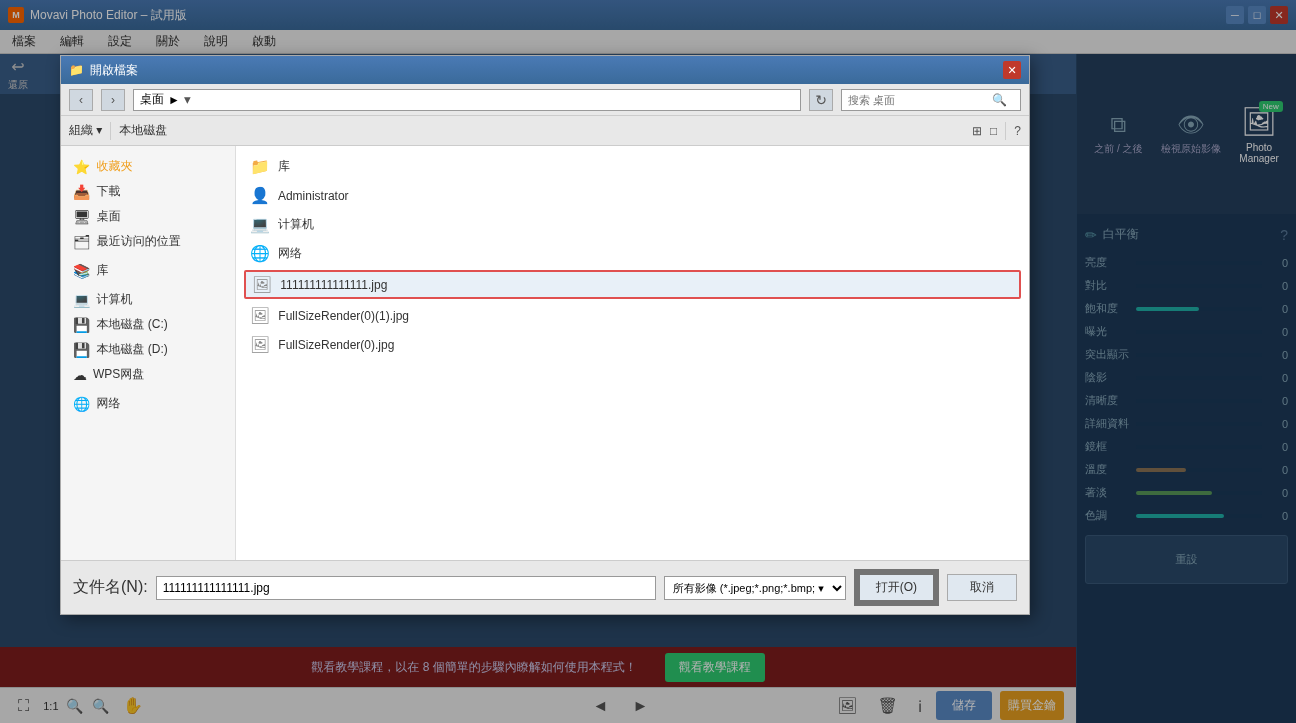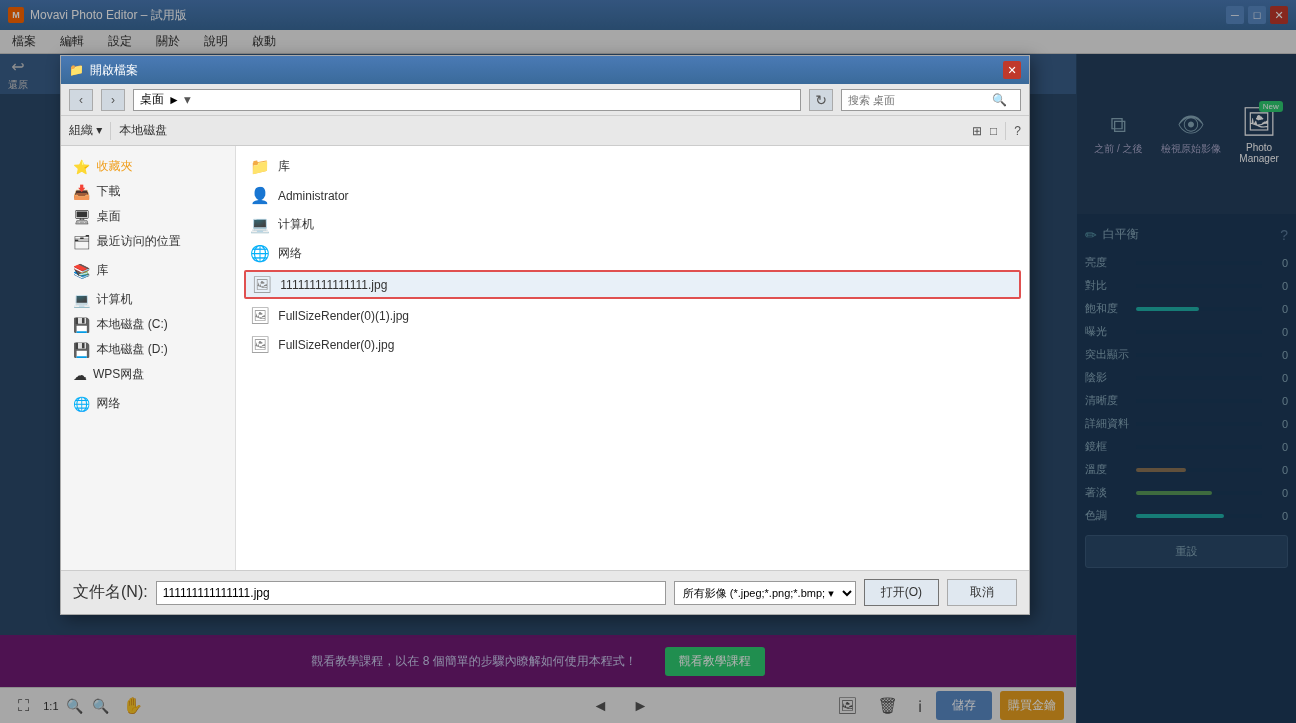--- a/index.html
+++ b/index.html
@@ -37,21 +37,21 @@
     .bottom-bar { background: #f0f0f0; height: 36px; display: flex; align-items: center; padding: 0 12px; gap: 12px; border-top: 1px solid #ccc; }
     .bottom-bar-left { display: flex; align-items: center; gap: 8px; flex: 1; }
     .bottom-bar-right { display: flex; align-items: center; gap: 8px; }
     .zoom-btn { background: none; border: none; cursor: pointer; font-size: 14px; color: #555; }
     .zoom-text { font-size: 11px; color: #333; }
     .bottom-icon-btn { background: none; border: none; cursor: pointer; font-size: 16px; color: #555; padding: 2px 6px; }
     .save-btn { background: #5a8ac5; border: none; color: white; padding: 6px 16px; cursor: pointer; border-radius: 3px; font-size: 12px; }
     .buy-btn { background: #e8a020; border: none; color: white; padding: 6px 8px; cursor: pointer; border-radius: 3px; font-size: 12px; }
 
     
-    .tutorial-bar { background: #701a75; height: 52px; display: flex; align-items: center; justify-content: center; gap: 28px; }
+    .tutorial-bar { background: #7f1d1d; height: 40px; display: flex; align-items: center; justify-content: center; gap: 28px; }
     .tutorial-text { color: #cce; font-size: 12px; }
     .tutorial-btn { background: #2ecc71; border: none; color: white; padding: 6px 14px; cursor: pointer; border-radius: 3px; font-size: 12px; }
 
     
     .right-panel { width: 220px; background: #1e3a5a; display: flex; flex-direction: column; border-left: 1px solid #2a4a6a; }
     .right-panel-top { background: #243f5e; height: 160px; display: flex; align-items: center; justify-content: space-around; padding: 8px; }
     .right-tool-btn { display: flex; flex-direction: column; align-items: center; gap: 4px; color: #aac; font-size: 10px; cursor: pointer; padding: 6px; background: none; border: none; }
     .right-tool-btn .ricon { font-size: 22px; color: #8ab; }
     .right-tool-btn.active .ricon { color: #fff; }
     .right-tool-wrap { position: relative; }
@@ -64,21 +64,21 @@
     .tool-slider { flex: 1; height: 4px; background: #1a3a5a; border-radius: 2px; position: relative; cursor: pointer; }
     .tool-slider-fill { height: 100%; background: #4a8ab5; border-radius: 2px; }
     .tool-slider-teal { background: #20b2aa; }
     .tool-slider-brown { background: #8b7355; }
     .tool-slider-green { background: #5a9a5a; }
     .tool-value { color: #8ab; font-size: 11px; min-width: 20px; text-align: right; }
     .section-header { display: flex; align-items: center; gap: 6px; margin-bottom: 8px; padding: 4px 0; }
     .section-icon { color: #5a9aaa; font-size: 14px; }
     .section-title { color: #8ab; font-size: 12px; }
     .section-help { color: #5a7a9a; font-size: 14px; margin-left: auto; cursor: pointer; }
-    .reset-btn { background: #2a4a6a; border: 1px solid #3a5a7a; color: #8ab; padding: 8px 12px; cursor: pointer; border-radius: 3px; font-size: 11px; width: 100%; margin-top: 4px; }
+    .reset-btn { background: #2a4a6a; border: 1px solid #3a5a7a; color: #8ab; padding: 16px 12px; cursor: pointer; border-radius: 3px; font-size: 11px; width: 100%; margin-top: 4px; }
 
     
     .dialog-overlay { position: absolute; top: 0; left: 0; right: 0; bottom: 0; background: rgba(0,0,0,0.3); z-index: 100; display: flex; align-items: flex-start; justify-content: flex-start; padding: 55px 60px; }
     .file-dialog { background: #f5f5f5; border: 1px solid #aaa; width: 970px; min-height: 560px; box-shadow: 4px 4px 16px rgba(0,0,0,0.4); display: flex; flex-direction: column; }
     .dialog-title-bar { background: linear-gradient(to bottom, #4a7ab5, #3a6a9a); height: 28px; display: flex; align-items: center; justify-content: space-between; padding: 0 8px; }
     .dialog-title { color: white; font-size: 12px; display: flex; align-items: center; gap: 6px; }
     .dialog-close-btn { background: #c0392b; border: none; color: white; width: 18px; height: 18px; cursor: pointer; border-radius: 2px; font-size: 11px; display: flex; align-items: center; justify-content: center; }
     .dialog-nav { background: #e8e8e8; height: 32px; display: flex; align-items: center; padding: 0 8px; gap: 8px; border-bottom: 1px solid #ccc; }
     .nav-btn { background: #d0d8e0; border: 1px solid #aaa; width: 24px; height: 22px; cursor: pointer; font-size: 12px; display: flex; align-items: center; justify-content: center; color: #555; }
     .path-bar { flex: 1; background: white; border: 1px solid #999; height: 22px; display: flex; align-items: center; padding: 0 6px; gap: 4px; }
@@ -104,21 +104,21 @@
     .dialog-content { flex: 1; background: white; padding: 8px; overflow-y: auto; display: flex; flex-direction: column; gap: 4px; }
     .file-item { display: flex; align-items: center; gap: 8px; padding: 3px 6px; cursor: pointer; font-size: 12px; color: #333; border-radius: 2px; }
     .file-item .ficon { font-size: 16px; color: #e8a020; }
     .file-item .ficon.img { color: #888; }
     .file-item-name { font-size: 12px; }
 
     .dialog-footer { background: #e8e8e8; padding: 8px 12px; display: flex; align-items: center; gap: 8px; border-top: 1px solid #ccc; }
     .filename-label { font-size: 16px; color: #333; min-width: 60px; }
     .filename-input { flex: 1; height: 24px; border: 1px solid #999; padding: 0 6px; font-size: 12px; background: white; }
     .filetype-select { height: 24px; border: 1px solid #999; padding: 0 4px; font-size: 11px; background: white; min-width: 180px; }
-    .open-btn { background: #e0e8f0; border: 1px solid #737373; color: #333; padding: 4px 16px; cursor: pointer; font-size: 12px; min-width: 70px; }
+    .open-btn { background: #e0e8f0; border: 6px solid #737373; color: #333; padding: 4px 16px; cursor: pointer; font-size: 12px; min-width: 70px; }
     .cancel-btn { background: #e0e8f0; border: 1px solid #aaa; color: #333; padding: 4px 16px; cursor: pointer; font-size: 12px; min-width: 70px; }
 
     .selected-file { border: 2px solid #e05050 !important; background: #e8f0f8 !important; }
 
     
     ::-webkit-scrollbar { width: 6px; }
     ::-webkit-scrollbar-track { background: #e0e0e0; }
     ::-webkit-scrollbar-thumb { background: #aaa; border-radius: 3px; }
   </style>
 </head>

